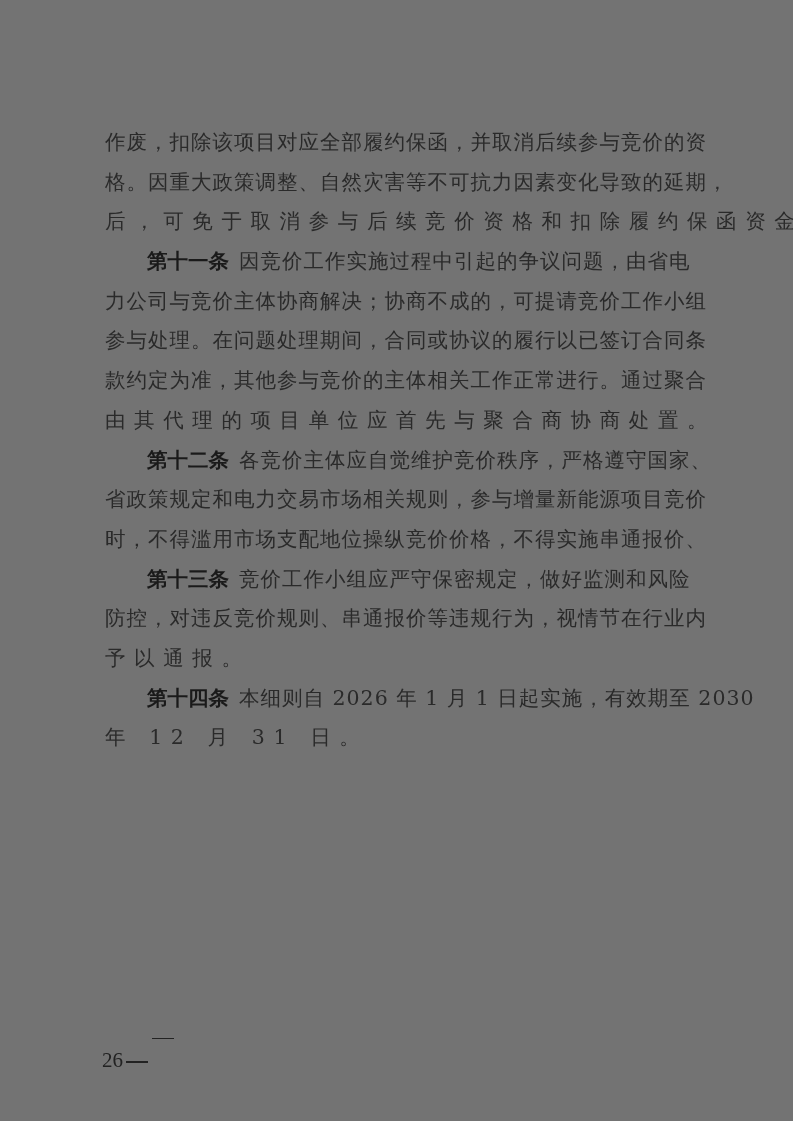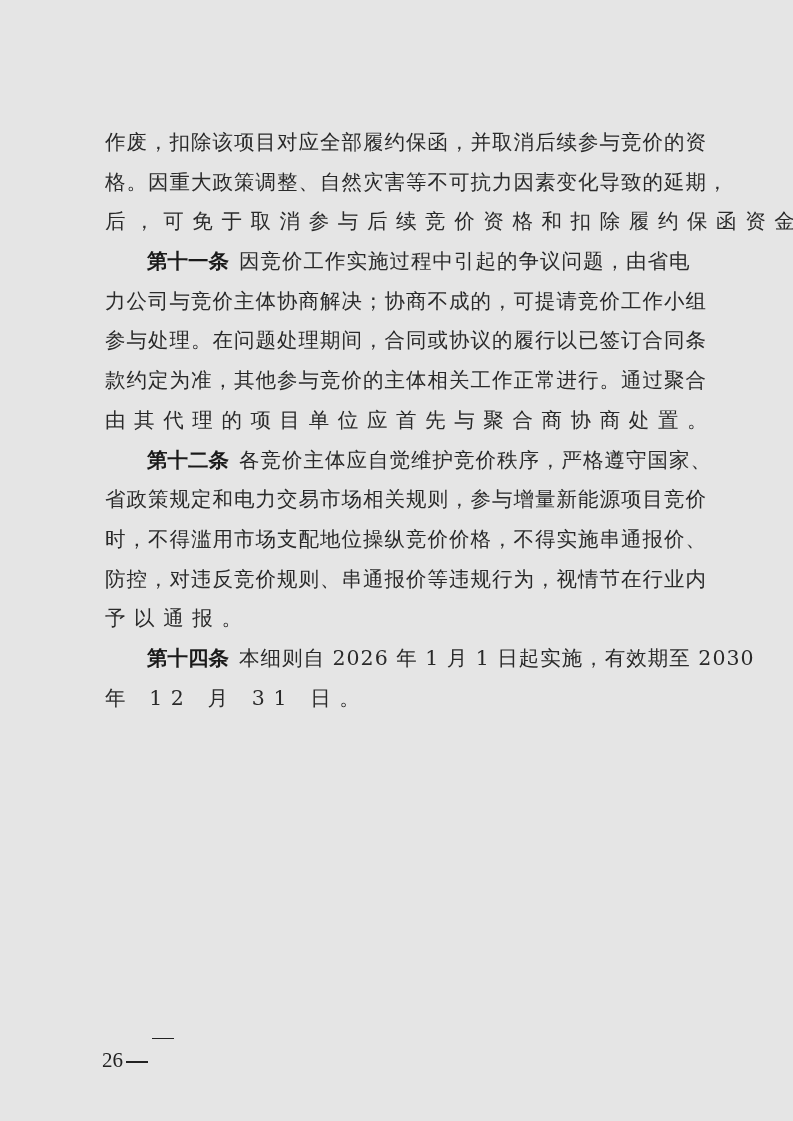--- a/index.html
+++ b/index.html
@@ -1,18 +1,18 @@
 <!DOCTYPE html>
 <html><head>
 <meta charset="utf-8">
 <style>
   html, body { margin: 0; padding: 0; background: #ffffff; }
   body { width: 793px; height: 1121px; position: relative; overflow: hidden;
          font-family: "DejaVu Serif", "Liberation Serif", serif; color: #2a2a2a; }
-  .page { position: absolute; left: 0; top: 0; width: 793px; height: 1121px; background: #e5e5e5; }
+  .page { position: absolute; left: 0; top: 0; width: 793px; height: 1121px; background: #737373; }
   .text-block { position: absolute; left: 105px; top: 123px; width: 584px; }
   .line { height: 39.7px; line-height: 39.7px; font-size: 20.5px; white-space: nowrap;
           text-align: justify; text-align-last: justify; letter-spacing: 1px; }
   .line.last { text-align-last: left; letter-spacing: 8.6px; }
   .line.indent { padding-left: 42px; }
   .article-title { font-family: "DejaVu Sans", "Liberation Sans", sans-serif; font-weight: bold;
                    color: #1a1a1a; letter-spacing: 0; margin-right: 10px; }
   .footer-dash-top { position: absolute; left: 152px; top: 1038px; width: 22px; height: 1.4px; background: #222; }
   .footer { position: absolute; left: 102px; top: 1048px; font-family: "Liberation Serif", serif;
             font-size: 21px; color: #222; white-space: nowrap; }
@@ -31,20 +31,21 @@
     <div class="line indent"><span class="article-title">第十一条</span><span>因竞价工作实施过程中引起的争议问题，由省电</span></div>
     <div class="line">力公司与竞价主体协商解决；协商不成的，可提请竞价工作小组</div>
     <div class="line">参与处理。在问题处理期间，合同或协议的履行以已签订合同条</div>
     <div class="line">款约定为准，其他参与竞价的主体相关工作正常进行。通过聚合</div>
     <div class="line last">由其代理的项目单位应首先与聚合商协商处置。</div>
 
     <div class="line indent"><span class="article-title">第十二条</span><span>各竞价主体应自觉维护竞价秩序，严格遵守国家、</span></div>
     <div class="line">省政策规定和电力交易市场相关规则，参与增量新能源项目竞价</div>
     <div class="line">时，不得滥用市场支配地位操纵竞价价格，不得实施串通报价、</div>
 
+    <div class="line indent"><span class="article-title">第十三条</span><span>竞价工作小组应严守保密规定，做好监测和风险</span></div>
     <div class="line">防控，对违反竞价规则、串通报价等违规行为，视情节在行业内</div>
     <div class="line last">予以通报。</div>
 
     <div class="line indent"><span class="article-title">第十四条</span><span>本细则自 2026 年 1 月 1 日起实施，有效期至 2030</span></div>
     <div class="line last">年 12 月 31 日。</div>
   </div>
 
   <div class="footer-dash-top"></div>
   <div class="footer">
     <span>26</span><span class="dash"></span>

